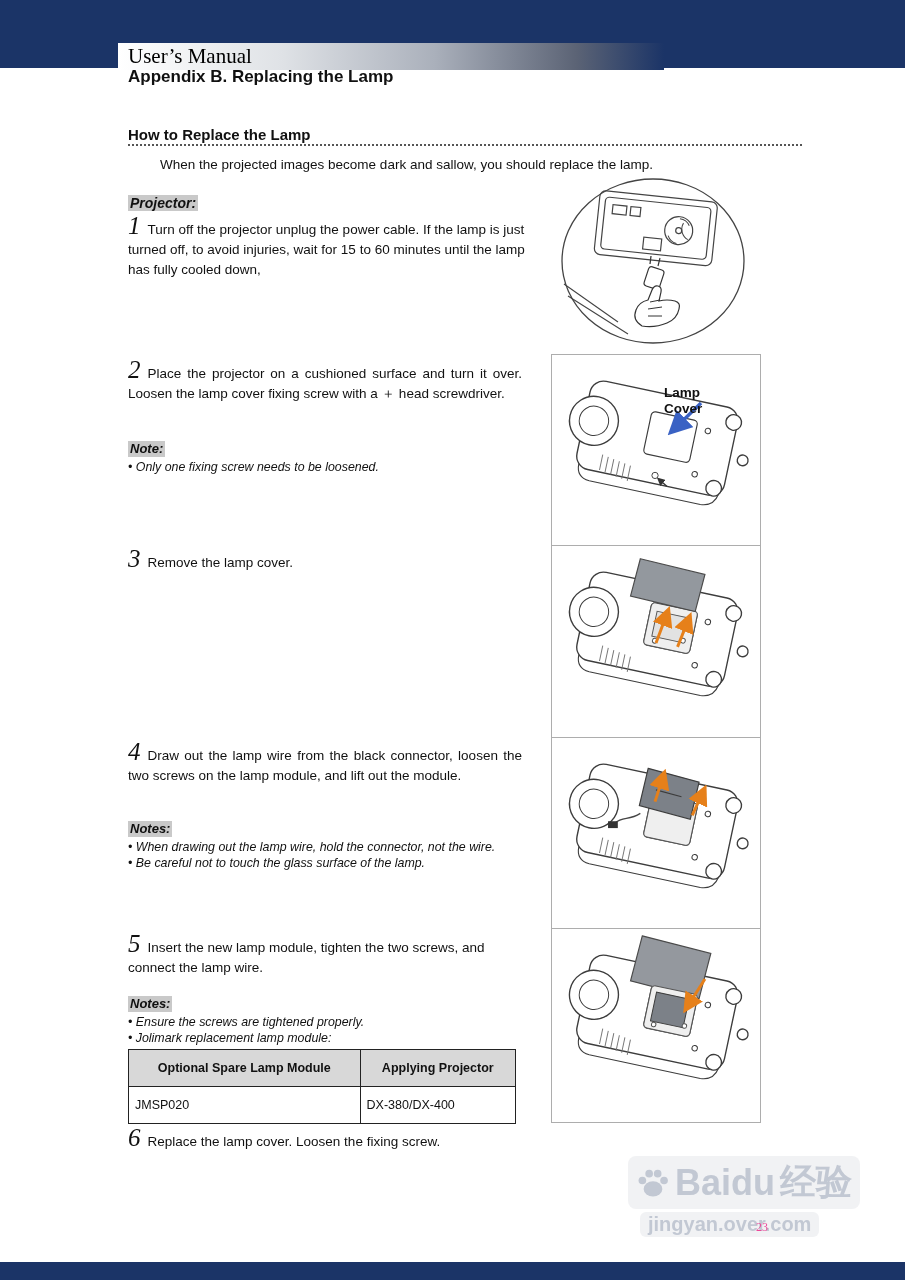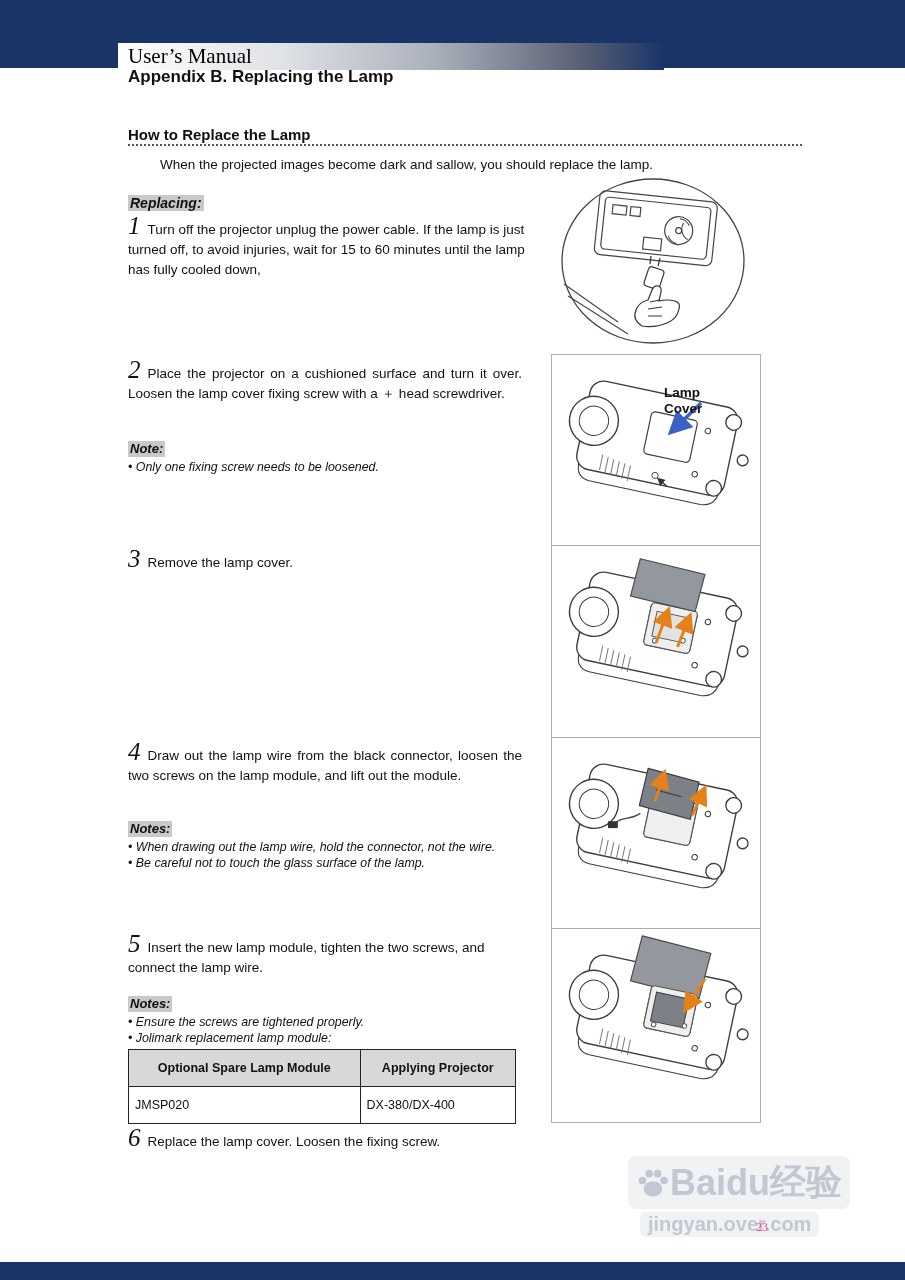--- a/index.html
+++ b/index.html
@@ -48,21 +48,21 @@
   .fb2{height:192px;margin-top:0}
   .fb3{height:193px}
   .fb4{height:192px}
   .fb5{height:195px}
   .figsvg{position:absolute;left:1px;top:1px;width:206px;height:186px}
   .fig1{position:absolute;left:558px;top:176px;width:190px;height:170px}
   .lampcover-label{position:absolute;left:112px;top:30px;width:62px;font-size:13.5px;font-weight:bold;line-height:1.15}
 
   
   .wm{position:absolute;left:628px;top:1156px;color:#c2c8d3;z-index:1}
-  .wm-line1{display:flex;align-items:center;font-size:36px;font-weight:bold;
+  .wm-line1{display:flex;align-items:center;gap:5px;font-size:36px;font-weight:bold;
             background:rgba(176,184,196,.18);border-radius:8px;padding:2px 8px}
   .wm-url{font-size:20px;margin-top:3px;margin-left:12px;font-weight:bold;
           background:rgba(176,184,196,.18);border-radius:6px;padding:1px 8px;display:inline-block}
   .pagenum{position:absolute;left:756px;top:1220px;font-family:"Liberation Serif",serif;font-size:12px;color:#ec4899;z-index:2}
 
   .hiddendefs{position:absolute;width:0;height:0;overflow:hidden}
 </style>
 </head>
 <body>
 
@@ -98,21 +98,21 @@
       <span>User’s Manual</span>
     </div>
   </div>
 
   <div class="h1">Appendix B. Replacing the Lamp</div>
   <div class="h2">How to Replace the Lamp</div>
   <div class="dotted"></div>
   <p class="intro">When the projected images become dark and sallow, you should replace the lamp.</p>
 
   <div class="ops">
-    <span class="hl">Replacing:</span>
+    <span class="hl">Projector:</span>
   </div>
 
   <p class="step s1">
     <span class="num">1</span><span>Turn off the projector unplug the power cable. If the lamp is just turned off, to avoid injuries, wait for 15 to 60 minutes until the lamp has fully cooled down,</span>
   </p>
 
   <svg class="fig1" viewBox="0 0 190 170">
     <ellipse cx="95" cy="85" rx="91" ry="82" fill="#fff" stroke="#444" stroke-width="1.3"></ellipse>
     <g stroke="#444" fill="none" stroke-width="1.2" transform="rotate(6 95 60)">
       <rect x="38" y="20" width="118" height="64" rx="6"></rect>

